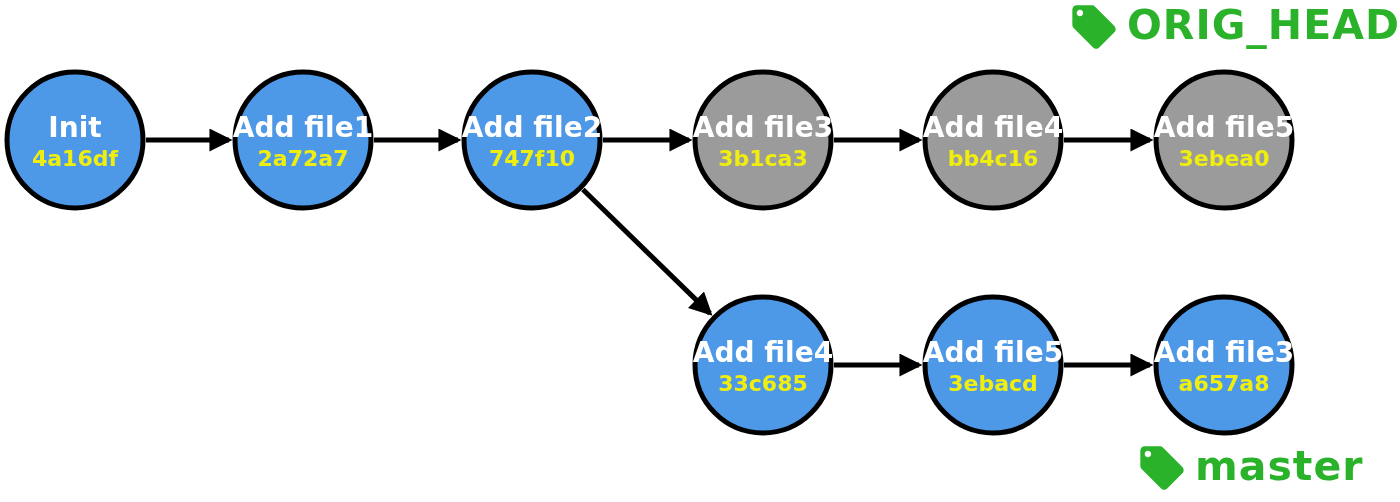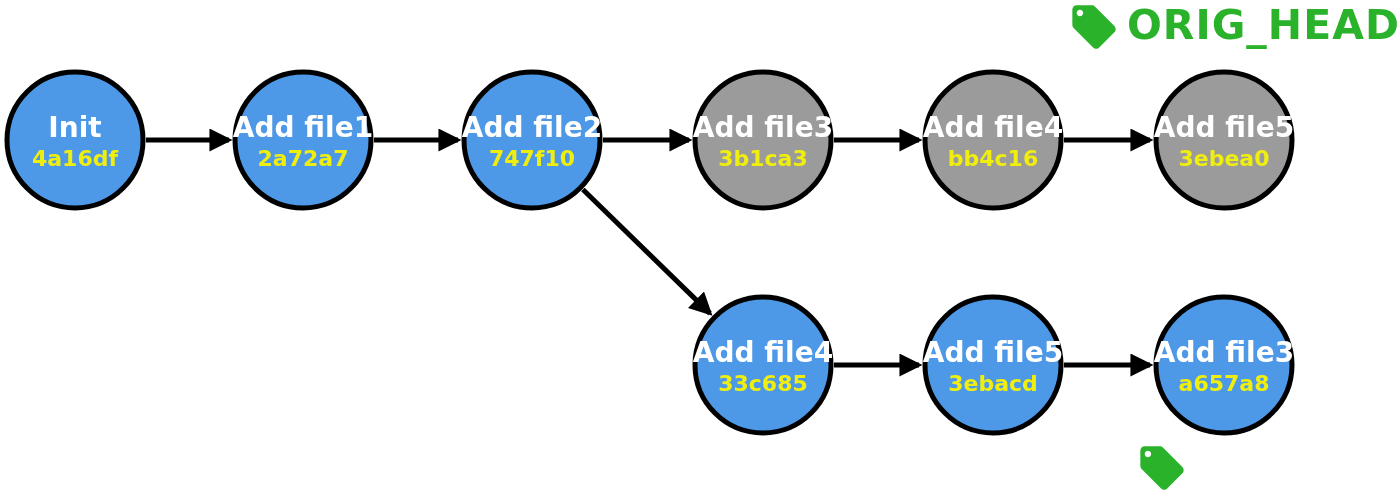--- a/index.html
+++ b/index.html
@@ -121,15 +121,16 @@
     <svg viewBox="0 0 24 24">
       <path fill="currentColor" fill-rule="evenodd" d="M21.41 11.58l-9-9C12.05 2.22 11.55 2 11 2H4c-1.1 0-2 .9-2 2v7c0 .55.22 1.05.59 1.42l9 9c.36.36.86.58 1.41.58.55 0 1.05-.22 1.41-.59l7-7c.37-.36.59-.86.59-1.41 0-.55-.23-1.06-.59-1.42zM5.5 7C4.67 7 4 6.33 4 5.5S4.67 4 5.5 4 7 4.67 7 5.5 6.33 7 5.5 7z"></path>
     </svg>
     <span>ORIG_HEAD</span>
   </div>
 
   <div class="ref-tag tag-master" style="color: rgb(42, 179, 42);">
     <svg viewBox="0 0 24 24">
       <path fill="currentColor" fill-rule="evenodd" d="M21.41 11.58l-9-9C12.05 2.22 11.55 2 11 2H4c-1.1 0-2 .9-2 2v7c0 .55.22 1.05.59 1.42l9 9c.36.36.86.58 1.41.58.55 0 1.05-.22 1.41-.59l7-7c.37-.36.59-.86.59-1.41 0-.55-.23-1.06-.59-1.42zM5.5 7C4.67 7 4 6.33 4 5.5S4.67 4 5.5 4 7 4.67 7 5.5 6.33 7 5.5 7z"></path>
     </svg>
+    <span>master</span>
   </div>
 
 </div>
 
 </body></html>

